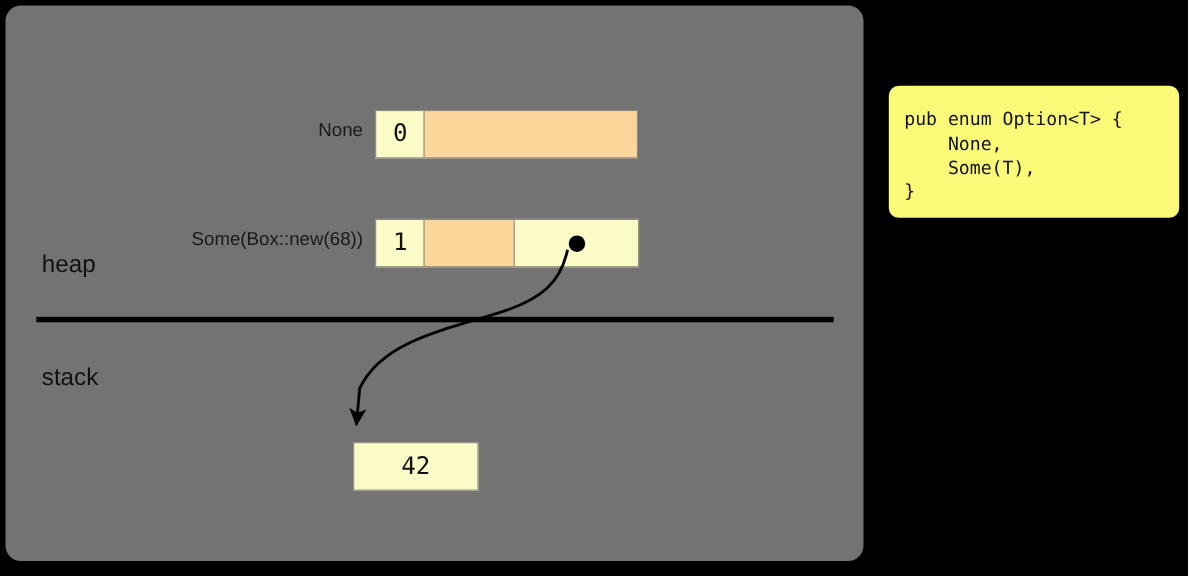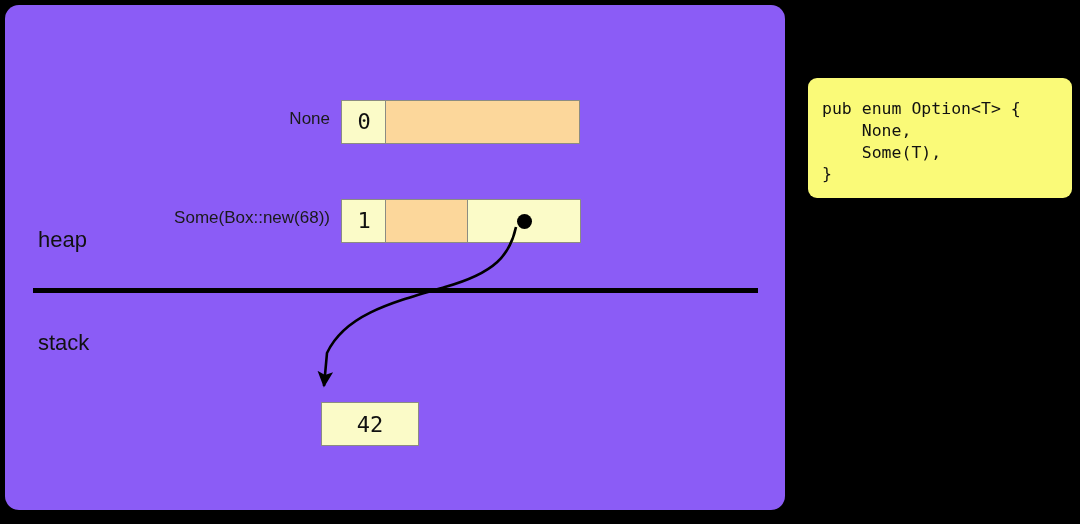--- a/index.html
+++ b/index.html
@@ -15,21 +15,21 @@
     font-family: "Liberation Sans", sans-serif;
   }
 
   
   #diagram-panel {
     position: absolute;
     left: 5px;
     top: 5px;
     width: 780px;
     height: 505px;
-    background: #8b5cf6;
+    background: #737373;
     border-radius: 14px;
     box-shadow: 0 0 0 0.5px rgba(0,0,0,0.10);
     overflow: hidden;
   }
 
   
   .mem-row {
     position: absolute;
     display: flex;
     align-items: stretch;
@@ -123,21 +123,21 @@
     top: 325px;
     font-size: 22px;
     color: #111;
   }
 
   
   #heap-box {
     position: absolute;
     left: 316px;
     top: 397px;
-    width: 98px;
+    width: 114px;
     height: 44px;
     box-sizing: border-box;
     border: 1.6px solid #8c8c82;
     background: #fbfbc8;
     display: flex;
     align-items: center;
     justify-content: center;
     font-family: "DejaVu Sans Mono", monospace;
     font-size: 22px;
     color: #111;

